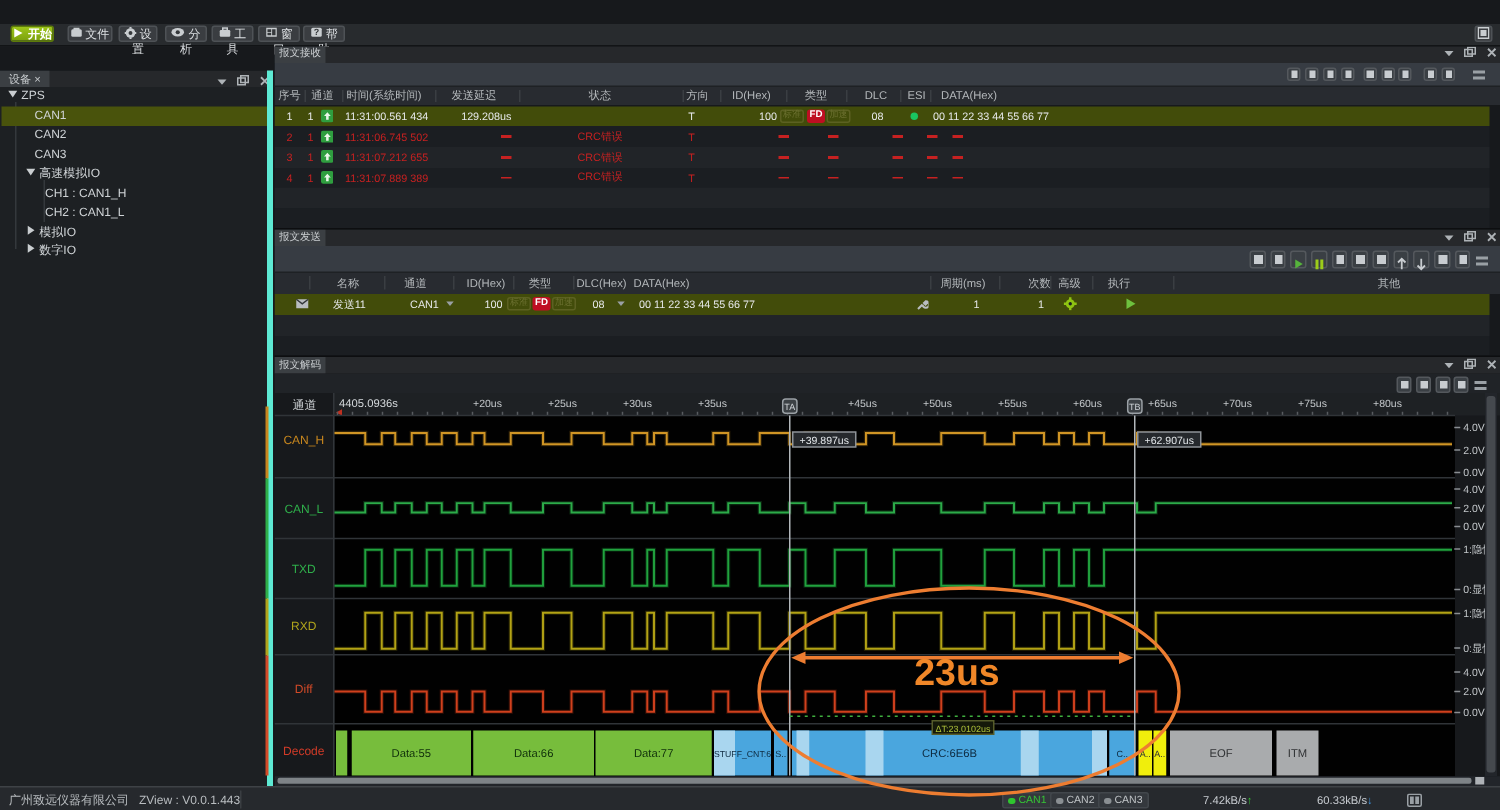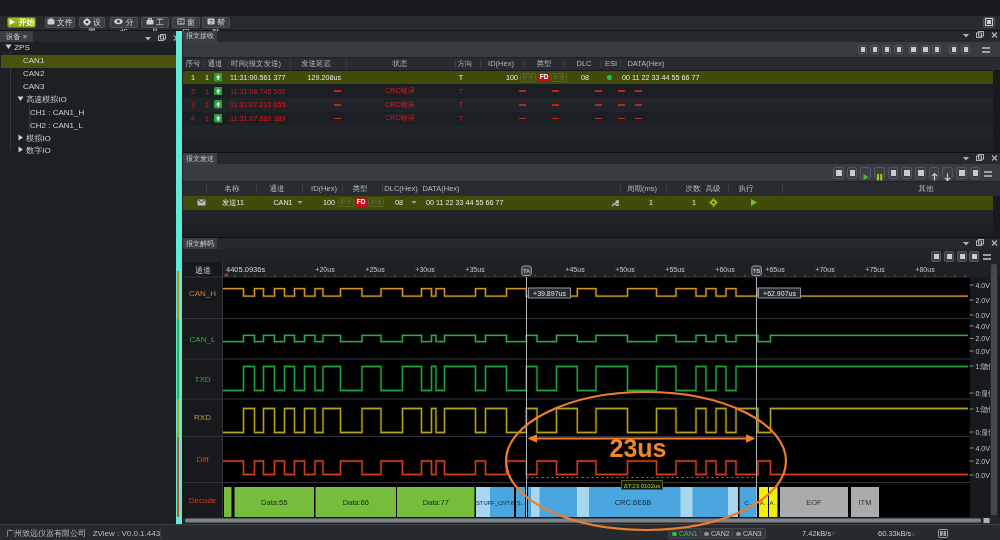--- a/index.html
+++ b/index.html
@@ -66,21 +66,21 @@
           <rect x="0.5" y="0.5" width="7" height="6" fill="#c9cdd0"></rect>
           <rect x="1.3" y="1.5" width="2.5" height="2" fill="#35383b"></rect>
           <rect x="4.4" y="1.5" width="2.3" height="4" fill="#35383b"></rect>
           <rect x="1.3" y="4" width="2.5" height="1.5" fill="#35383b"></rect>
         </svg> 窗口</div>
 <div class="mbtn" style="left:202.0px;width:28.0px"><svg width="8" height="7" style="vertical-align:-0.5px">
           <rect x="0.5" y="0.5" width="7" height="6" rx="1" fill="#c9cdd0"></rect>
           <text x="4" y="5.5" font-size="6" fill="#35383b" text-anchor="middle" font-weight="bold">?</text>
         </svg> 帮助</div>
 </div>
-<div class="abs panel" style="left:0;top:31px;width:182px;height:493px;border-right:6px solid #5eead4">
+<div class="abs panel" style="left:0;top:47px;width:182px;height:493px;border-right:4px solid #5eead4">
 <div class="tabbar" style="height:11px;background:#26282b">
         <div class="tab" style="width:33px;height:11px;line-height:11px">设备 ×</div>
         <svg class="abs" style="left:143.0px;top:3.0px" width="46" height="9">
           <path d="M2 3 l3 3.5 3 -3.5 z" fill="#aeb3b7"></path>
           <rect x="15.5" y="2" width="5" height="4.5" fill="none" stroke="#aeb3b7"></rect>
           <rect x="17.5" y="0.5" width="5" height="4.5" fill="none" stroke="#aeb3b7"></rect>
           <path d="M31 1.5 l5 5 m0 -5 l-5 5" stroke="#aeb3b7" stroke-width="1.2"></path>
         </svg>
       </div>
 <div class="abs" style="left:0;top:11px;width:182px;height:482px;background:#1d2023">
@@ -142,21 +142,21 @@
           <div style="position:absolute;left:1.5px;top:1.5px;width:4.5px;height:4.5px;background:#c8ccd0"></div>
         </div>
 <div class="tbtn" style="left:778.0px;top:3px;width:9px;height:9.5px">
           <div style="position:absolute;left:1.5px;top:1.5px;width:4.5px;height:4.5px;background:#c8ccd0"></div>
         </div>
 <div class="abs" style="left:799px;top:5px;width:8px;height:6px;border-top:2px solid #9aa0a5;border-bottom:2px solid #9aa0a5"></div>
 </div>
 <div class="hdr" style="top:27px;height:12px">
 <div class="hcell" style="left:10.0px;width:80px;margin-left:-40px">序号</div>
 <div class="hcell" style="left:32.0px;width:80px;margin-left:-40px">通道</div>
-<div class="hcell" style="left:73.0px;width:80px;margin-left:-40px">时间(报文发送)</div>
+<div class="hcell" style="left:73.0px;width:80px;margin-left:-40px">时间(系统时间)</div>
 <div class="hcell" style="left:133.0px;width:80px;margin-left:-40px">发送延迟</div>
 <div class="hcell" style="left:217.0px;width:80px;margin-left:-40px">状态</div>
 <div class="hcell" style="left:282.0px;width:80px;margin-left:-40px">方向</div>
 <div class="hcell" style="left:318.0px;width:80px;margin-left:-40px">ID(Hex)</div>
 <div class="hcell" style="left:361.0px;width:80px;margin-left:-40px">类型</div>
 <div class="hcell" style="left:401.0px;width:80px;margin-left:-40px">DLC</div>
 <div class="hcell" style="left:428.0px;width:80px;margin-left:-40px">ESI</div>
 <div class="hcell" style="left:463.0px;width:80px;margin-left:-40px">DATA(Hex)</div>
 <div class="abs" style="left:20px;top:2px;width:1px;height:8px;background:#3a3e42"></div>
 <div class="abs" style="left:45px;top:2px;width:1px;height:8px;background:#3a3e42"></div>
@@ -177,21 +177,21 @@
 <div class="row" style="top:108.0px;height:13.7px;background:#1b1e22"></div>
 <div class="row " style="top:39.5px;height:13.7px">
         <div class="cell" style="left:0px;width:20px">1</div>
         <div class="cell" style="left:14px;width:20px">1</div>
         <div class="cell" style="left:30px;width:10px">
           <svg width="8.5" height="8.5">
             <rect width="8.5" height="8.5" rx="1.5" fill="#2f9e3f"></rect>
             <path d="M4.25 1.8 L6.5 4.4 H5.1 V6.8 H3.4 V4.4 H2 z" fill="#eaf6ea"></path>
           </svg>
         </div>
-        <div class="cell cl" style="left:47px;width:90px">11:31:00.561 377</div>
+        <div class="cell cl" style="left:47px;width:90px">11:31:00.561 434</div>
         <div class="cell cr" style="left:100px;width:58px">129.208us</div>
         <div class="cell" style="left:177px;width:80px"></div>
         <div class="cell" style="left:268px;width:20px">T</div>
         <div class="cell cr" style="left:285px;width:50px">100</div>
         <div class="cell" style="left:337px;width:16px">
           <span class="dimbadge">标准</span>
         </div>
         <div class="cell" style="left:353px;width:16px">
           <span class="fdbadge">FD</span>
         </div>

